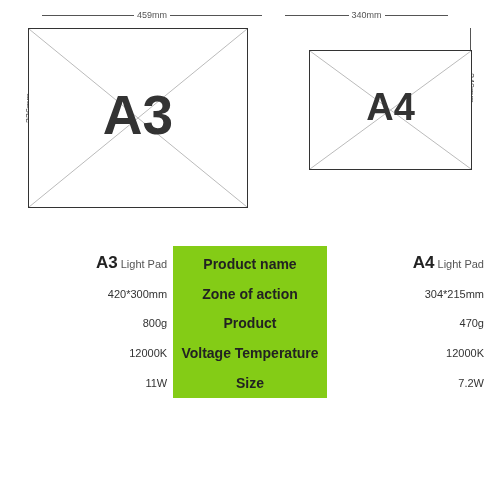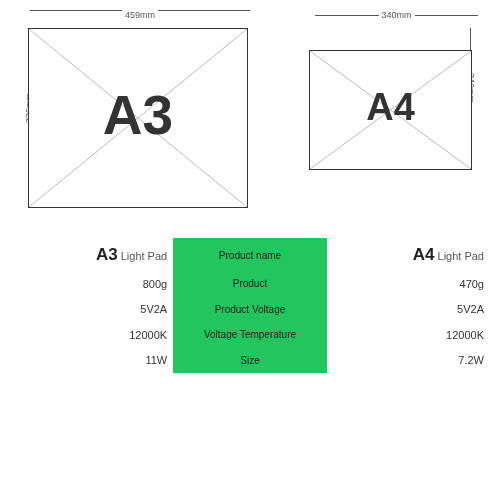--- a/index.html
+++ b/index.html
@@ -10,21 +10,21 @@
       font-family: Arial, sans-serif;
       overflow: hidden;
       display: flex;
       flex-direction: column;
       align-items: center;
     }
 
     
     .table-section {
       width: 96%;
-      margin-top: 8px;
+      margin-top: 16px;
     }
 
     table {
       width: 100%;
       border-collapse: collapse;
     }
 
     td {
       padding: 5px 6px;
       font-size: 11px;
@@ -33,24 +33,24 @@
 
     .col-left {
       text-align: right;
       width: 34%;
       color: #333;
     }
 
     .col-mid {
       text-align: center;
       width: 32%;
-      background: #22c55e;
+      background: #84cc16;
       color: #222;
-      font-weight: 400;
-      font-size: 10px;
+      font-weight: 700;
+      font-size: 14px;
     }
 
     .col-right {
       text-align: right;
       width: 34%;
       color: #333;
     }
 
     tr:first-child .col-mid {
       padding-top: 8px;
@@ -60,33 +60,33 @@
       position: relative;
       width: 100%;
       height: 230px;
     }
   </style>
 </head>
 <body>
 
 <div class="dim-wrapper">
 
-  <div style="position:absolute; top:10px; left:30px; display:flex; width:220px;">
+  <div style="position:absolute; top:10px; left:42px; display:flex; align-items:center; width:220px;">
     <div style="flex:1; height:1px; background:#555;"></div>
     <span style="font-size:9px; color:#555; margin:0 3px;">459mm</span>
     <div style="flex:1; height:1px; background:#555;"></div>
   </div>
 
   <div style="position:absolute; top:28px; left:14px; display:flex; flex-direction:column; align-items:center; height:160px;">
     <div style="flex:1; width:1px; background:#555;"></div>
     <span style="font-size:9px; color:#555; margin:2px 0; transform:rotate(-90deg); white-space:nowrap;">336mm</span>
     <div style="flex:1; width:1px; background:#555;"></div>
   </div>
 
-  <div style="position:absolute; top:10px; right:22px; display:flex; align-items:center; width:163px;">
+  <div style="position:absolute; top:10px; right:52px; display:flex; align-items:center; width:163px;">
     <div style="flex:1; height:1px; background:#555;"></div>
     <span style="font-size:9px; color:#555; margin:0 3px;">340mm</span>
     <div style="flex:1; height:1px; background:#555;"></div>
   </div>
 
   <div style="position:absolute; top:28px; right:14px; display:flex; flex-direction:column; align-items:center; height:120px;">
     <div style="flex:1; width:1px; background:#555;"></div>
     <span style="font-size:9px; color:#555; margin:2px 0; transform:rotate(90deg); white-space:nowrap;">249mm</span>
     <div style="flex:1; width:1px; background:#555;"></div>
   </div>
@@ -110,28 +110,28 @@
 
 <div class="table-section">
   <table>
     <tbody id="table-body">
         <tr>
           <td class="col-left"><span style="font-size:17px;font-weight:bold;color:#222;">A3</span><span style="font-size:11px;color:#555;"> Light Pad</span></td>
           <td class="col-mid">Product name</td>
           <td class="col-right"><span style="font-size:17px;font-weight:bold;color:#222;">A4</span><span style="font-size:11px;color:#555;"> Light Pad</span></td>
         </tr>
         <tr>
+          <td class="col-left">420*300mm</td>
+          <td class="col-mid">Zone of action</td>
+          <td class="col-right">304*215mm</td>
+        </tr>
+        <tr>
           <td class="col-left">800g</td>
           <td class="col-mid">Product</td>
           <td class="col-right">470g</td>
-        </tr>
-        <tr>
-          <td class="col-left">5V2A</td>
-          <td class="col-mid">Product Voltage</td>
-          <td class="col-right">5V2A</td>
         </tr>
         <tr>
           <td class="col-left">12000K</td>
           <td class="col-mid">Voltage Temperature</td>
           <td class="col-right">12000K</td>
         </tr>
         <tr>
           <td class="col-left">11W</td>
           <td class="col-mid">Size</td>
           <td class="col-right">7.2W</td>

